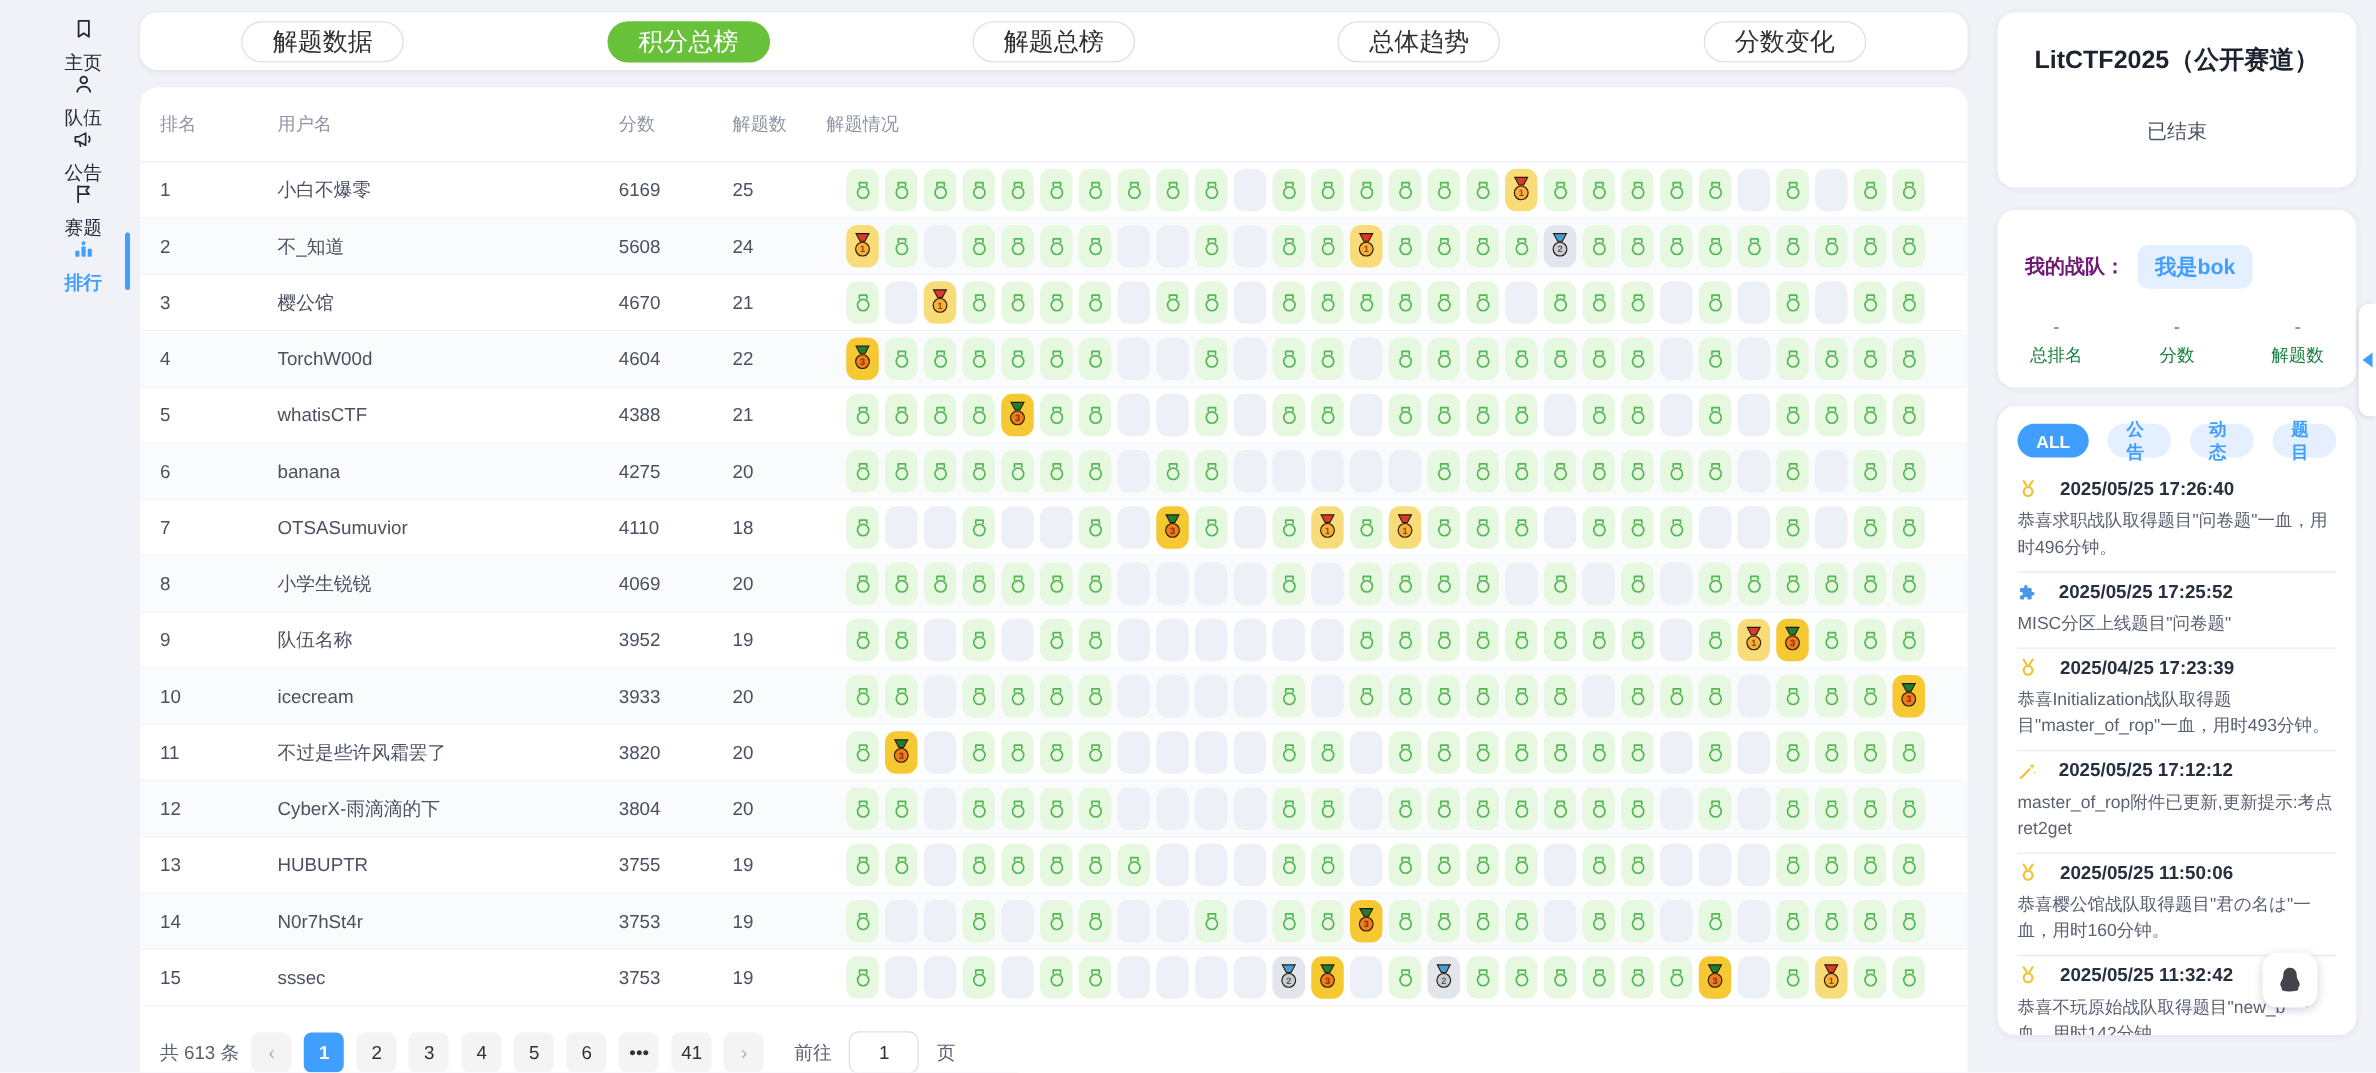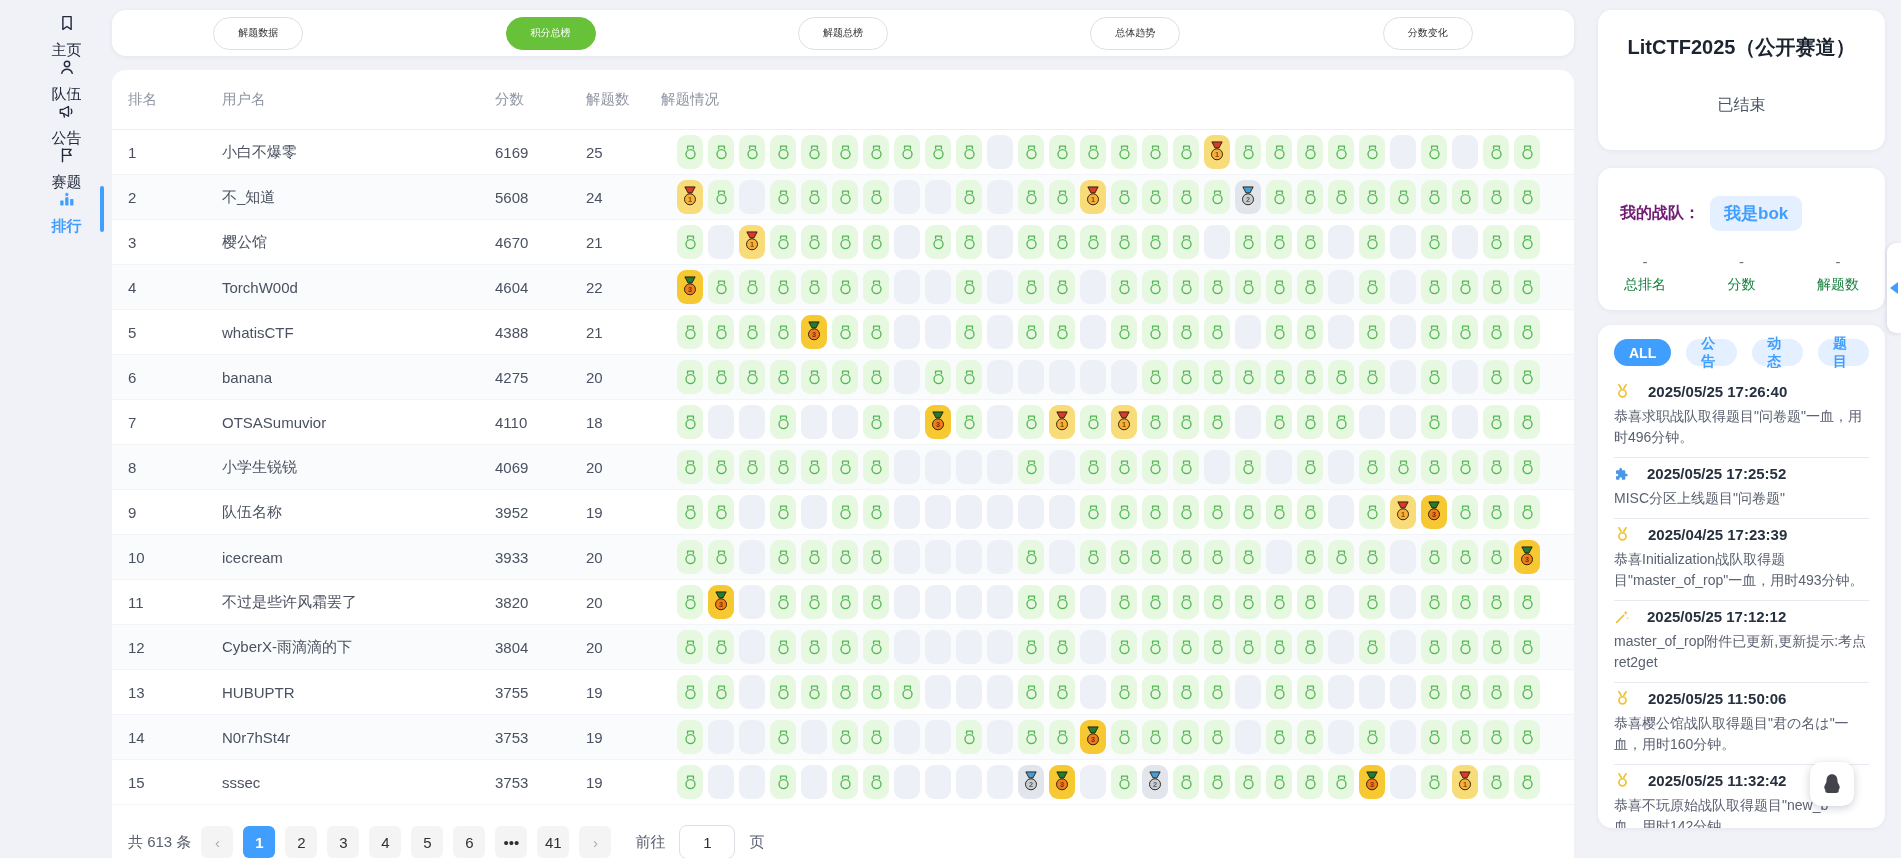--- a/index.html
+++ b/index.html
@@ -14,21 +14,21 @@
     padding-left:27px; font-size:15px; color:#22293a; cursor:pointer;flex-direction:column; }
   .side-item svg { flex:0 0 auto; }
   .side-item.active { color:var(--accent); font-weight:bold; }
   #side-indicator { position:absolute; left:100px; top:186px; width:4px; height:46px;
     background:var(--accent); border-radius:2px; }
   
   #tabs-card { position:absolute; left:112px; top:10px; width:1462px; height:46px;
     background:#fff; border-radius:14px; box-shadow:0 1px 4px rgba(30,40,80,.07);
     display:flex; align-items:center; justify-content:space-around; }
   .tab { height:33px; padding:0 24px; border-radius:17px; background:#fff;
-    border:1px solid #dcdfe6; color:#303133; font-size:10px;
+    border:1px solid #dcdfe6; color:#303133; font-size:20px;
     display:flex; align-items:center; cursor:pointer; font-family:inherit; }
   .tab.active { background:var(--green); border-color:var(--green); color:#fff; }
   
   #table-card { position:absolute; left:112px; top:70px; width:1462px; height:788px;
     background:#fff; border-radius:14px 14px 0 0; overflow:hidden; }
   .trow { display:grid; grid-template-columns:94px 273px 91px 91px 1fr; align-items:center; }
   #thead { height:60px; border-bottom:1px solid #ebeef5; color:#8f95a3; font-size:14.5px; }
   #thead .cell { padding-left:16px; }
   #thead .cell.status { text-align:left; padding-left:0; }
   .rrow { height:45px; border-bottom:1px solid #f2f4f8; font-size:15px; color:#4a5160; }

